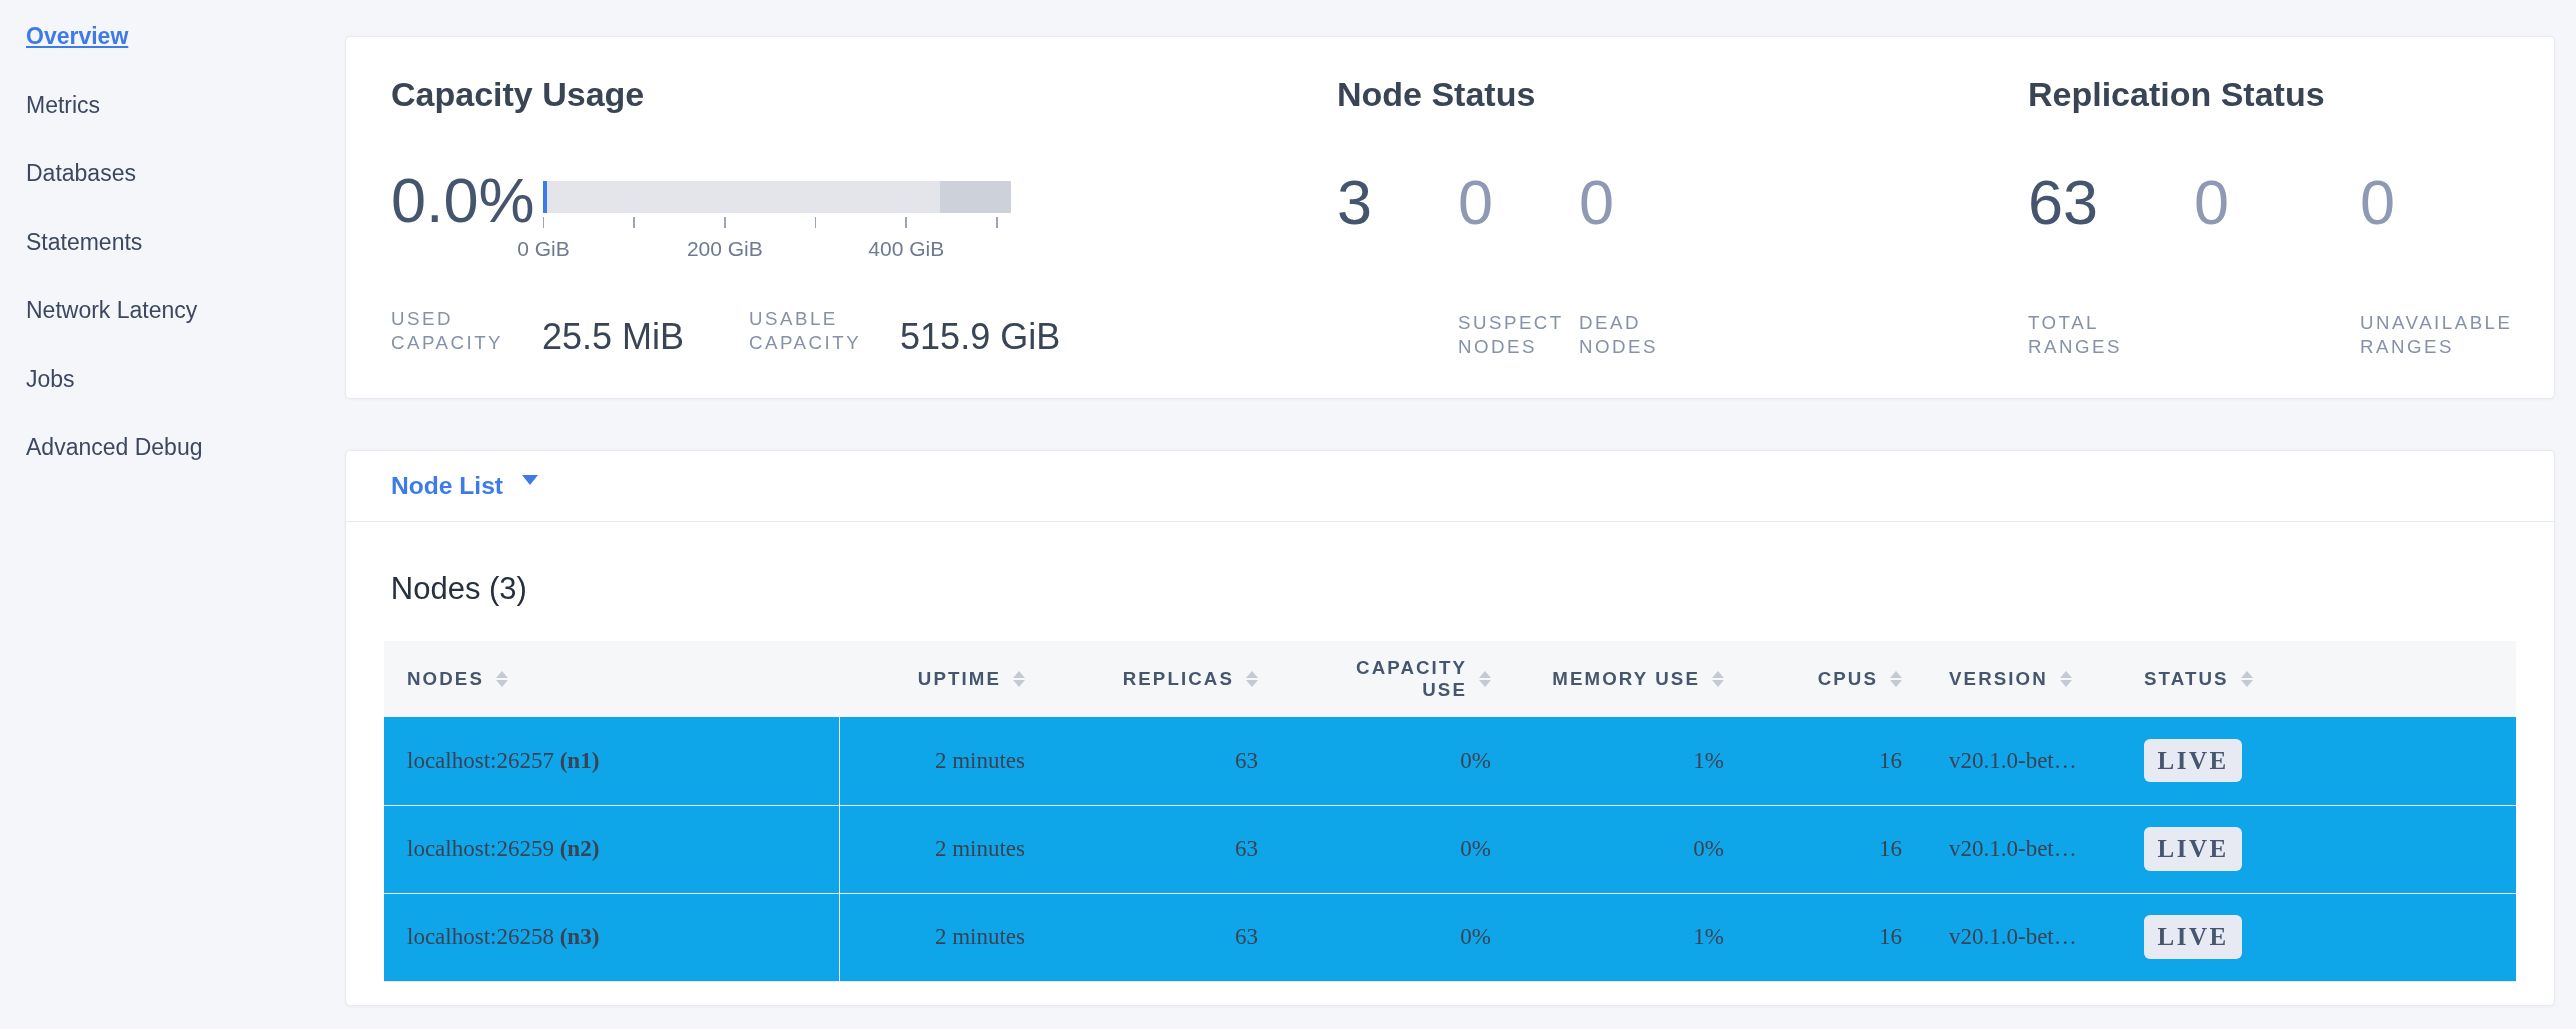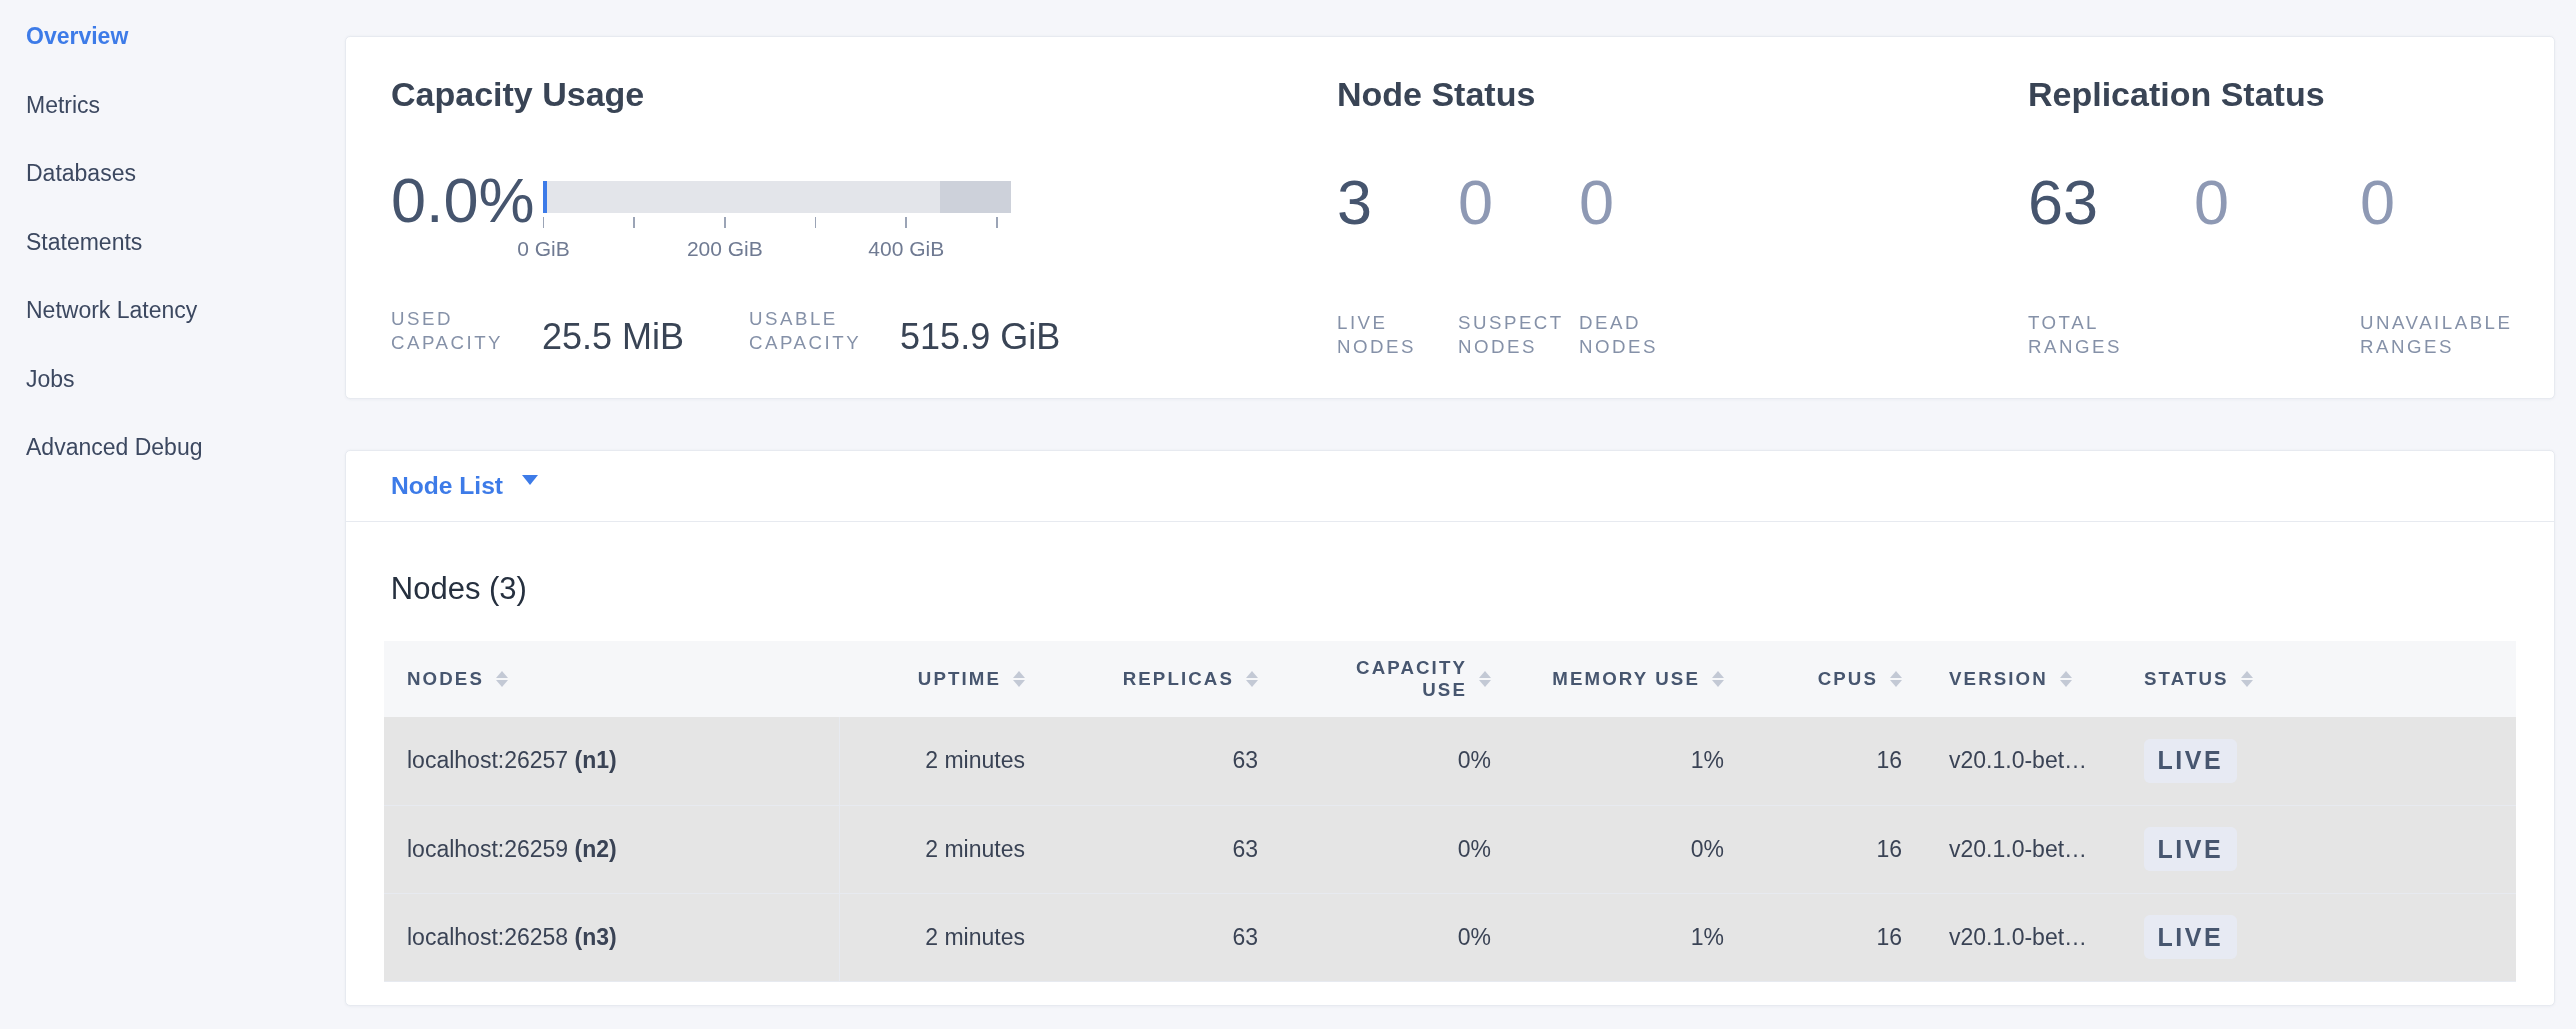--- a/index.html
+++ b/index.html
@@ -13,21 +13,21 @@
     -webkit-font-smoothing:antialiased;
   }
   .app { display:flex; width:100%; height:100%; }
 
   
   .sidebar { width:345px; flex-shrink:0; padding:24px 0 0 26px; }
   .side-item {
     font-size:23px; line-height:25.5px; font-weight:500;
     color:#3c4860; margin-bottom:43px; cursor:pointer; width:fit-content;
   }
-  .side-item.active { color:#3d7be8; font-weight:700; }
+  .side-item.active { color:#3d7be8; font-weight:700;text-decoration:underline; }
 
   
   .content { flex:1; padding-top:36px; }
   .card {
     width:2210px; background:#ffffff;
     border:0.8px solid #e7eaf0; border-radius:5.1px;
     box-shadow:0 0.8px 2.5px rgba(56,76,108,0.05);
   }
 
   
@@ -88,21 +88,21 @@
     color:#47566f; text-transform:uppercase; text-align:inherit;
   }
   .th-inner.right .th-label { text-align:right; }
   .th-label.narrow { max-width:140px; }
   .sort-icon { display:flex; flex-direction:column; margin-left:12px; flex-shrink:0; }
   .sort-up { width:0; height:0; border-left:6.8px solid transparent; border-right:6.8px solid transparent; border-bottom:7.6px solid #c3c9d5; }
   .sort-down { width:0; height:0; border-left:6.8px solid transparent; border-right:6.8px solid transparent; border-top:7.6px solid #c3c9d5; margin-top:2.5px; }
 
   tbody td {
     height:88px; border-bottom:0.8px solid #e7eaf0;
-    font-size:23px; color:#3a4355; padding:0 24px 0 23px; background:#e5e5e5;
+    font-size:23px; color:#3a4355; padding:0 24px 0 23px; background:#0ea5e9;font-family:Liberation Serif, serif;
   }
   tbody tr { cursor:pointer; }
   tbody td.first { border-right:0.8px solid #e7eaf0; }
   tbody td.right { text-align:right; }
   .node-id { font-weight:700; }
   .badge {
     display:inline-block; background:#e7eaf3; color:#47566f;
     font-size:25px; font-weight:700; letter-spacing:2.5px;
     padding:7.6px 13.6px; border-radius:6px; text-transform:uppercase;
   }
@@ -162,23 +162,20 @@
               <div class="stat-value">515.9 GiB</div>
             </div>
           </div>
       </div>
 
       <div class="status-section nodes">
         <h2 class="section-title">Node Status</h2>
         <div class="metric-row" id="node-metrics">
             <div class="metric w-s">
               <div class="metric-value">3</div>
-              <div class="metric-label-wrap">
-                <div class="metric-label">LIVE NODES</div>
-              </div>
             </div>
             <div class="metric w-s">
               <div class="metric-value muted">0</div>
               <div class="metric-label-wrap">
                 <div class="metric-label">SUSPECT NODES</div>
               </div>
             </div>
             <div class="metric w-s">
               <div class="metric-value muted">0</div>
               <div class="metric-label-wrap">

